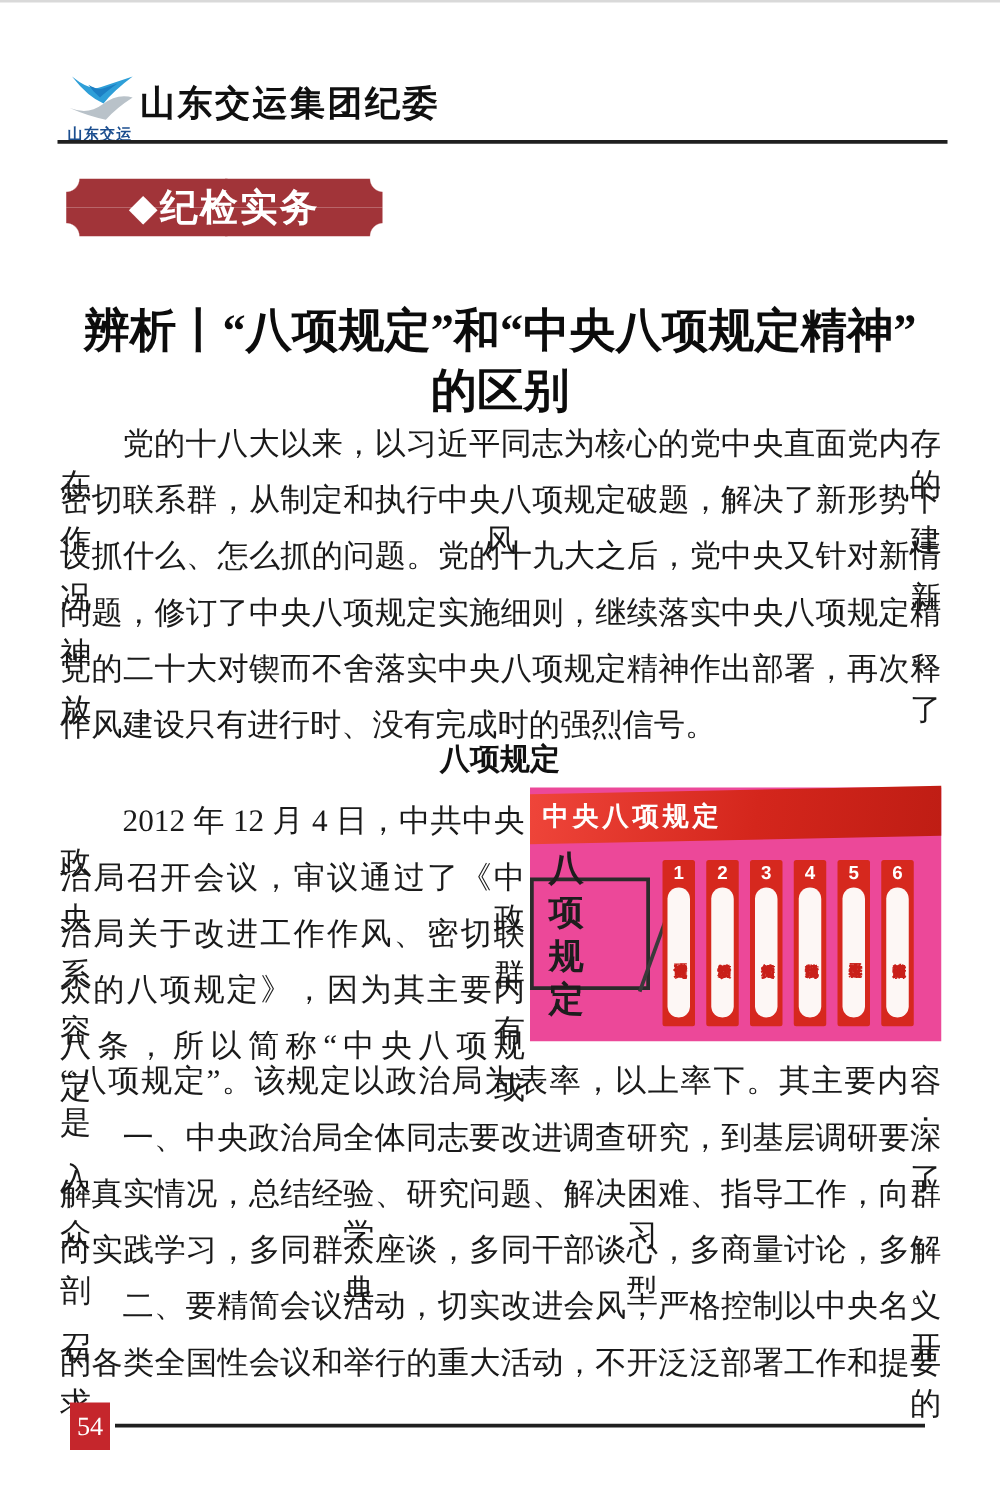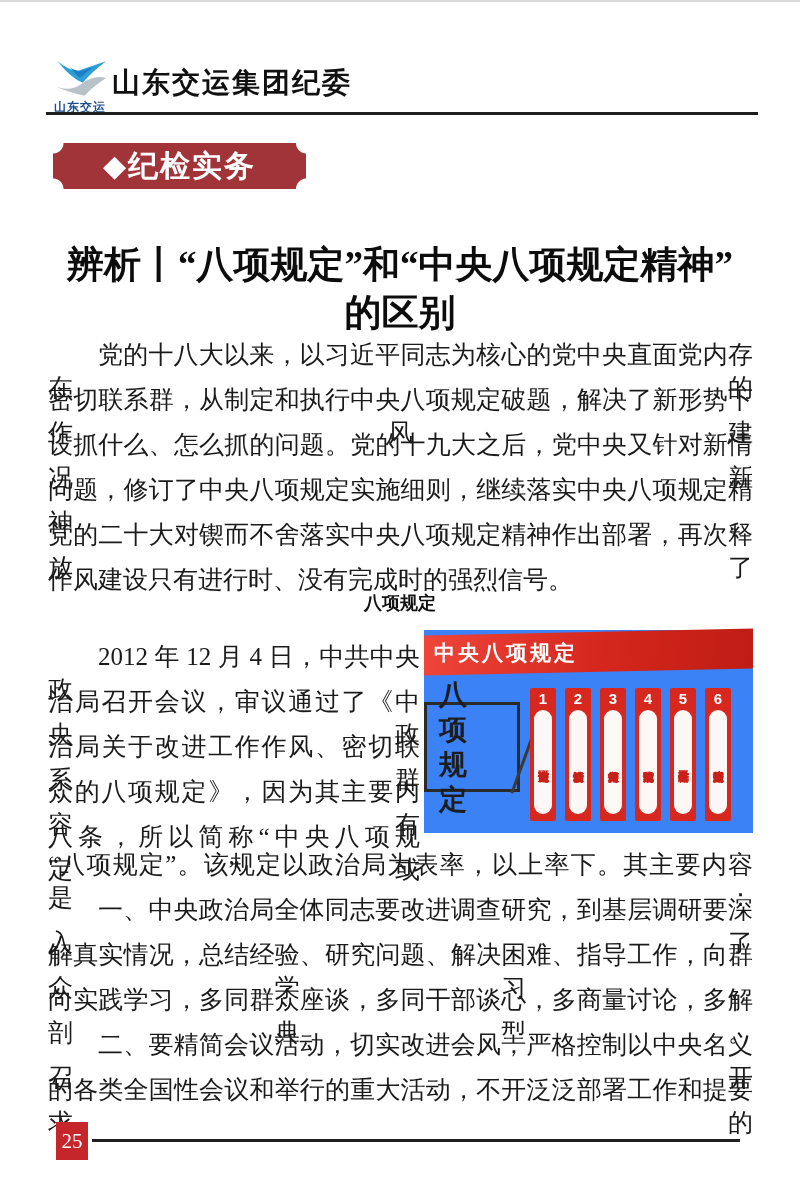--- a/index.html
+++ b/index.html
@@ -31,24 +31,24 @@
   .art-title.l1{top:214px;}
   .art-title.l2{top:262px;}
 
   
   .bl{position:absolute;left:48px;width:705px;font-size:25px;color:#1a1a1a;}
   .jl{text-align:justify;text-align-last:justify;}
   .ind{text-indent:50px;}
   .col{width:372px;}
 
   .sec-head{position:absolute;left:0;top:591px;width:800px;text-align:center;
-    font-family:"Liberation Sans",sans-serif;font-weight:bold;font-size:18px;color:#111;}
+    font-family:"Liberation Sans",sans-serif;font-weight:bold;font-size:24px;color:#111;}
 
   
-  .figure{position:absolute;left:424px;top:630px;width:329px;height:203px;background:#3b82f6;}
+  .figure{position:absolute;left:424px;top:630px;width:329px;height:203px;background:#ec4899;}
   .fig-banner{position:absolute;left:0;top:2px;width:329px;height:40px;
     background:linear-gradient(100deg,#ef453a 0%,#d4261c 55%,#bf1d14 100%);
     transform:skewY(-1.2deg);}
   .fig-banner-text{position:absolute;left:10px;top:9px;color:#fff;
     font-family:"Liberation Sans",sans-serif;font-weight:bold;font-size:21px;letter-spacing:3px;}
   .fig-box{position:absolute;left:0;top:72px;width:90px;height:84px;border:3px solid #2b2b2b;
     display:flex;flex-direction:column;align-items:center;justify-content:center;
     font-family:"Liberation Sans",sans-serif;font-weight:bold;font-size:28px;color:#1d1d1d;line-height:35px;}
   .fig-box span{letter-spacing:12px;margin-left:12px;}
   .fig-slash{position:absolute;left:102px;top:74px;width:3px;height:92px;background:#3a3a3a;
@@ -136,15 +136,15 @@
       <div class="pill">改进新闻报道</div>
     </div>
   </div>
 
   <div class="bl jl ind" style="top:893px">一、中央政治局全体同志要改进调查研究，到基层调研要深入了</div>
   <div class="bl jl" style="top:938px">解真实情况，总结经验、研究问题、解决困难、指导工作，向群众学习、</div>
   <div class="bl jl" style="top:983px">向实践学习，多同群众座谈，多同干部谈心，多商量讨论，多解剖典型。</div>
   <div class="bl jl ind" style="top:1028px">二、要精简会议活动，切实改进会风，严格控制以中央名义召开</div>
   <div class="bl jl" style="top:1073px">的各类全国性会议和举行的重大活动，不开泛泛部署工作和提要求的</div>
 
-  <div class="page-num">25</div>
+  <div class="page-num">54</div>
   <div class="footer-rule"></div>
 </div>
 
 </body></html>

